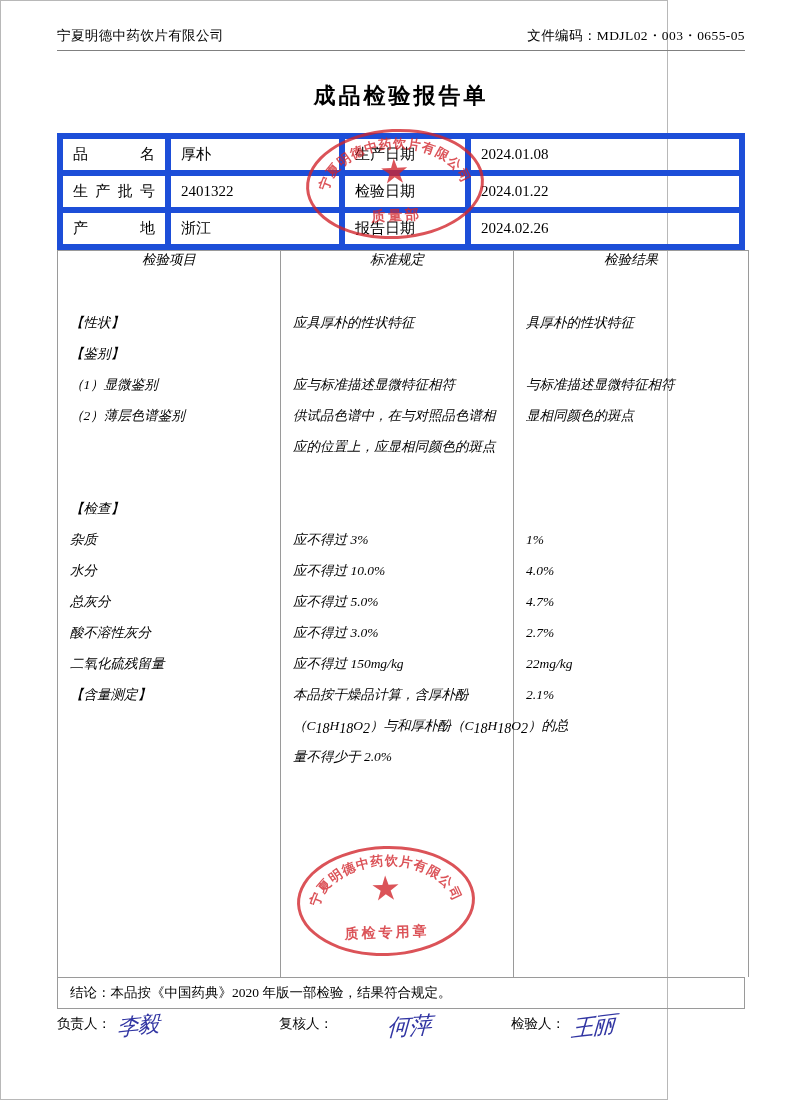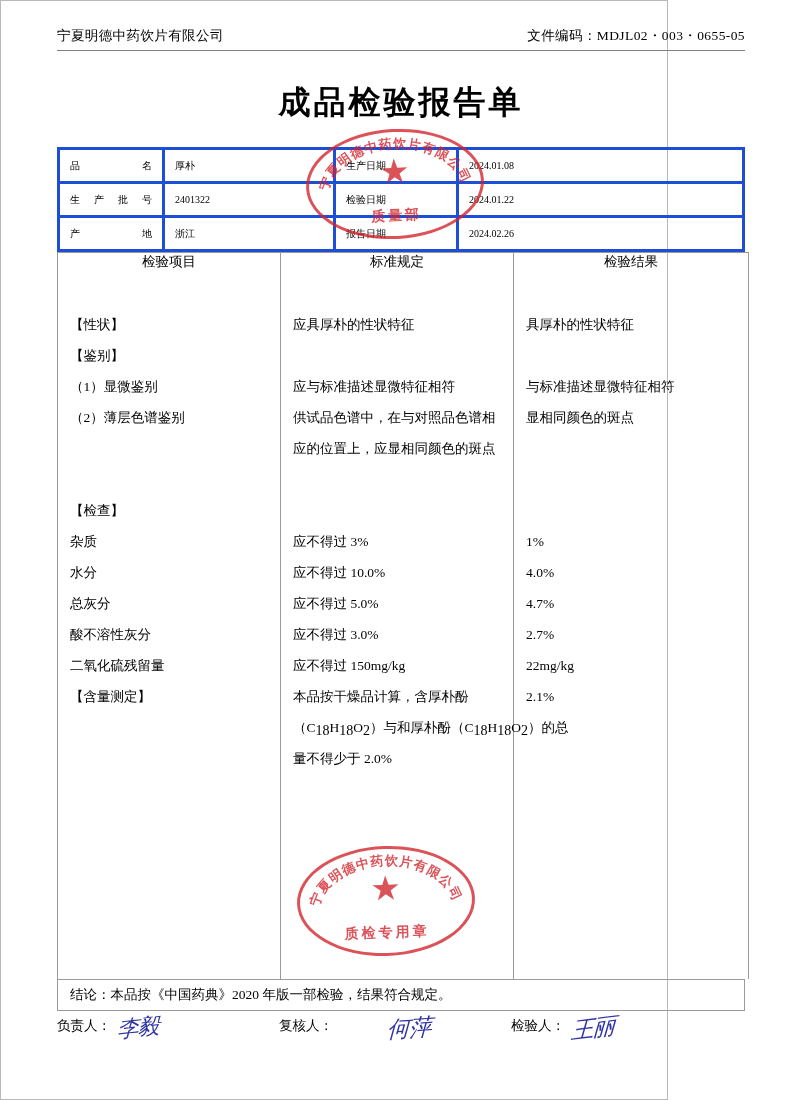--- a/index.html
+++ b/index.html
@@ -41,37 +41,37 @@
   .header-left { font-family: "Liberation Serif", serif; }
   .header-right { font-family: "Liberation Serif", serif; }
   .header-rule {
     margin-top: 5px;
     border-bottom: 1px solid #808080;
     width: 688px;
   }
   
   .doc-title {
     text-align: center;
-    font-size: 32px;
+    font-size: 22px;
     font-weight: bold;
     letter-spacing: 3px;
     margin-top: 30px;
     margin-bottom: 22px;
   }
   
   table.main {
     border-collapse: collapse;
     width: 688px;
     table-layout: fixed;
     position: relative;
     z-index: 2;
   }
   table.main td {
-    border: 3px solid #1d4ed8;
-    font-size: 10px;
+    border: 6px solid #1d4ed8;
+    font-size: 15px;
     padding: 0 10px;
     height: 31px;
     vertical-align: middle;
     background: transparent;
   }
   td.lbl {
     width: 82px;
     text-align: justify;
     text-align-last: justify;
     padding-left: 12px;
@@ -94,20 +94,21 @@
     table-layout: fixed;
     border-top: none;
   }
   table.items td {
     border-left: 1px solid #9a9a9a;
     border-right: 1px solid #9a9a9a;
     font-size: 13.5px;
     vertical-align: top;
     padding: 0;
     background: transparent;
+    font-style: italic;
   }
   .col1 { width: 222px; }
   .col2 { width: 232px; }
   .col3 { width: 234px; }
   .cellpad {
     padding: 0 12px;
   }
   .items-head td {
     border-top: 1px solid #9a9a9a;
     height: 36px;

